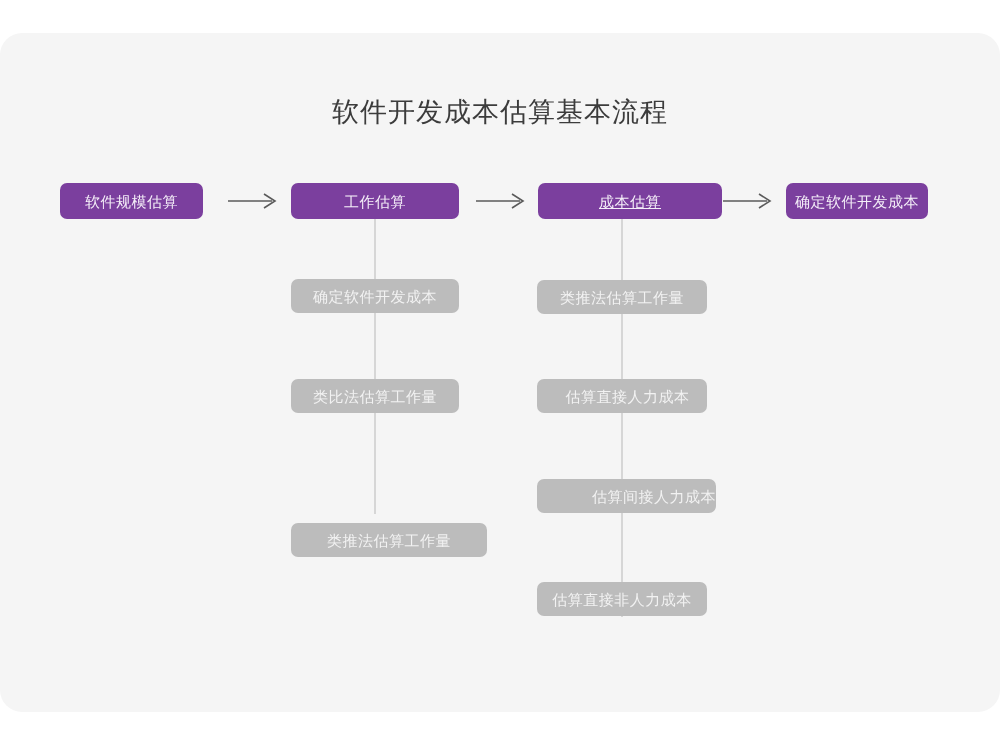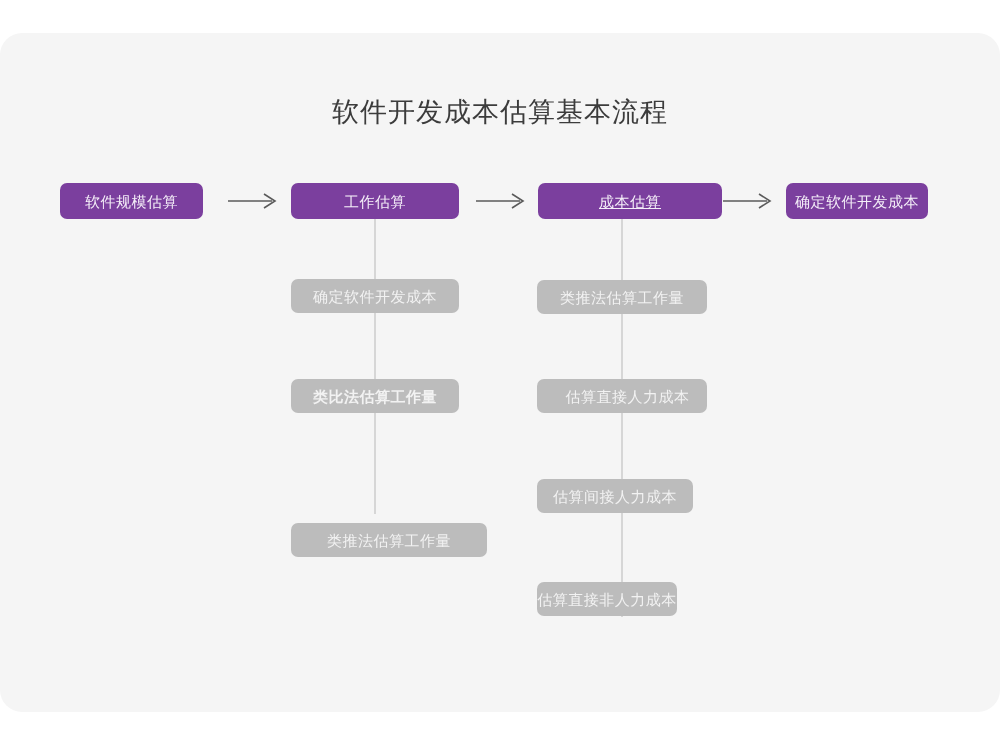--- a/index.html
+++ b/index.html
@@ -137,37 +137,37 @@
   </div>
 
   <div class="node primary" style="left:786px; top:183px; width:142px;">
     <span>确定软件开发成本</span>
   </div>
 
   <div class="node sub" style="left:291px; top:279px; width:168px;">
     <span>确定软件开发成本</span>
   </div>
 
-  <div class="node sub" style="left:291px; top:379px; width:168px;font-weight:bold;">
+  <div class="node sub" style="left:291px; top:379px; width:168px;">
     <span>类比法估算工作量</span>
   </div>
 
   <div class="node sub" style="left:291px; top:479px; width:196px;margin-top:44px;">
     <span>类推法估算工作量</span>
   </div>
 
   <div class="node sub" style="left:537px; top:280px; width:170px;">
     <span>类推法估算工作量</span>
   </div>
 
   <div class="node sub" style="left:537px; top:379px; width:170px;padding-left:11px;">
     <span>估算直接人力成本</span>
   </div>
 
-  <div class="node sub" style="left:537px; top:479px; width:156px;">
+  <div class="node sub" style="left:537px; top:479px; width:179px;justify-content:flex-end;">
     <span>估算间接人力成本</span>
   </div>
 
-  <div class="node sub" style="left:537px; top:582px; width:140px;">
+  <div class="node sub" style="left:537px; top:582px; width:170px;">
     <span>估算直接非人力成本</span>
   </div>
 
 </div>
 
 </body></html>

